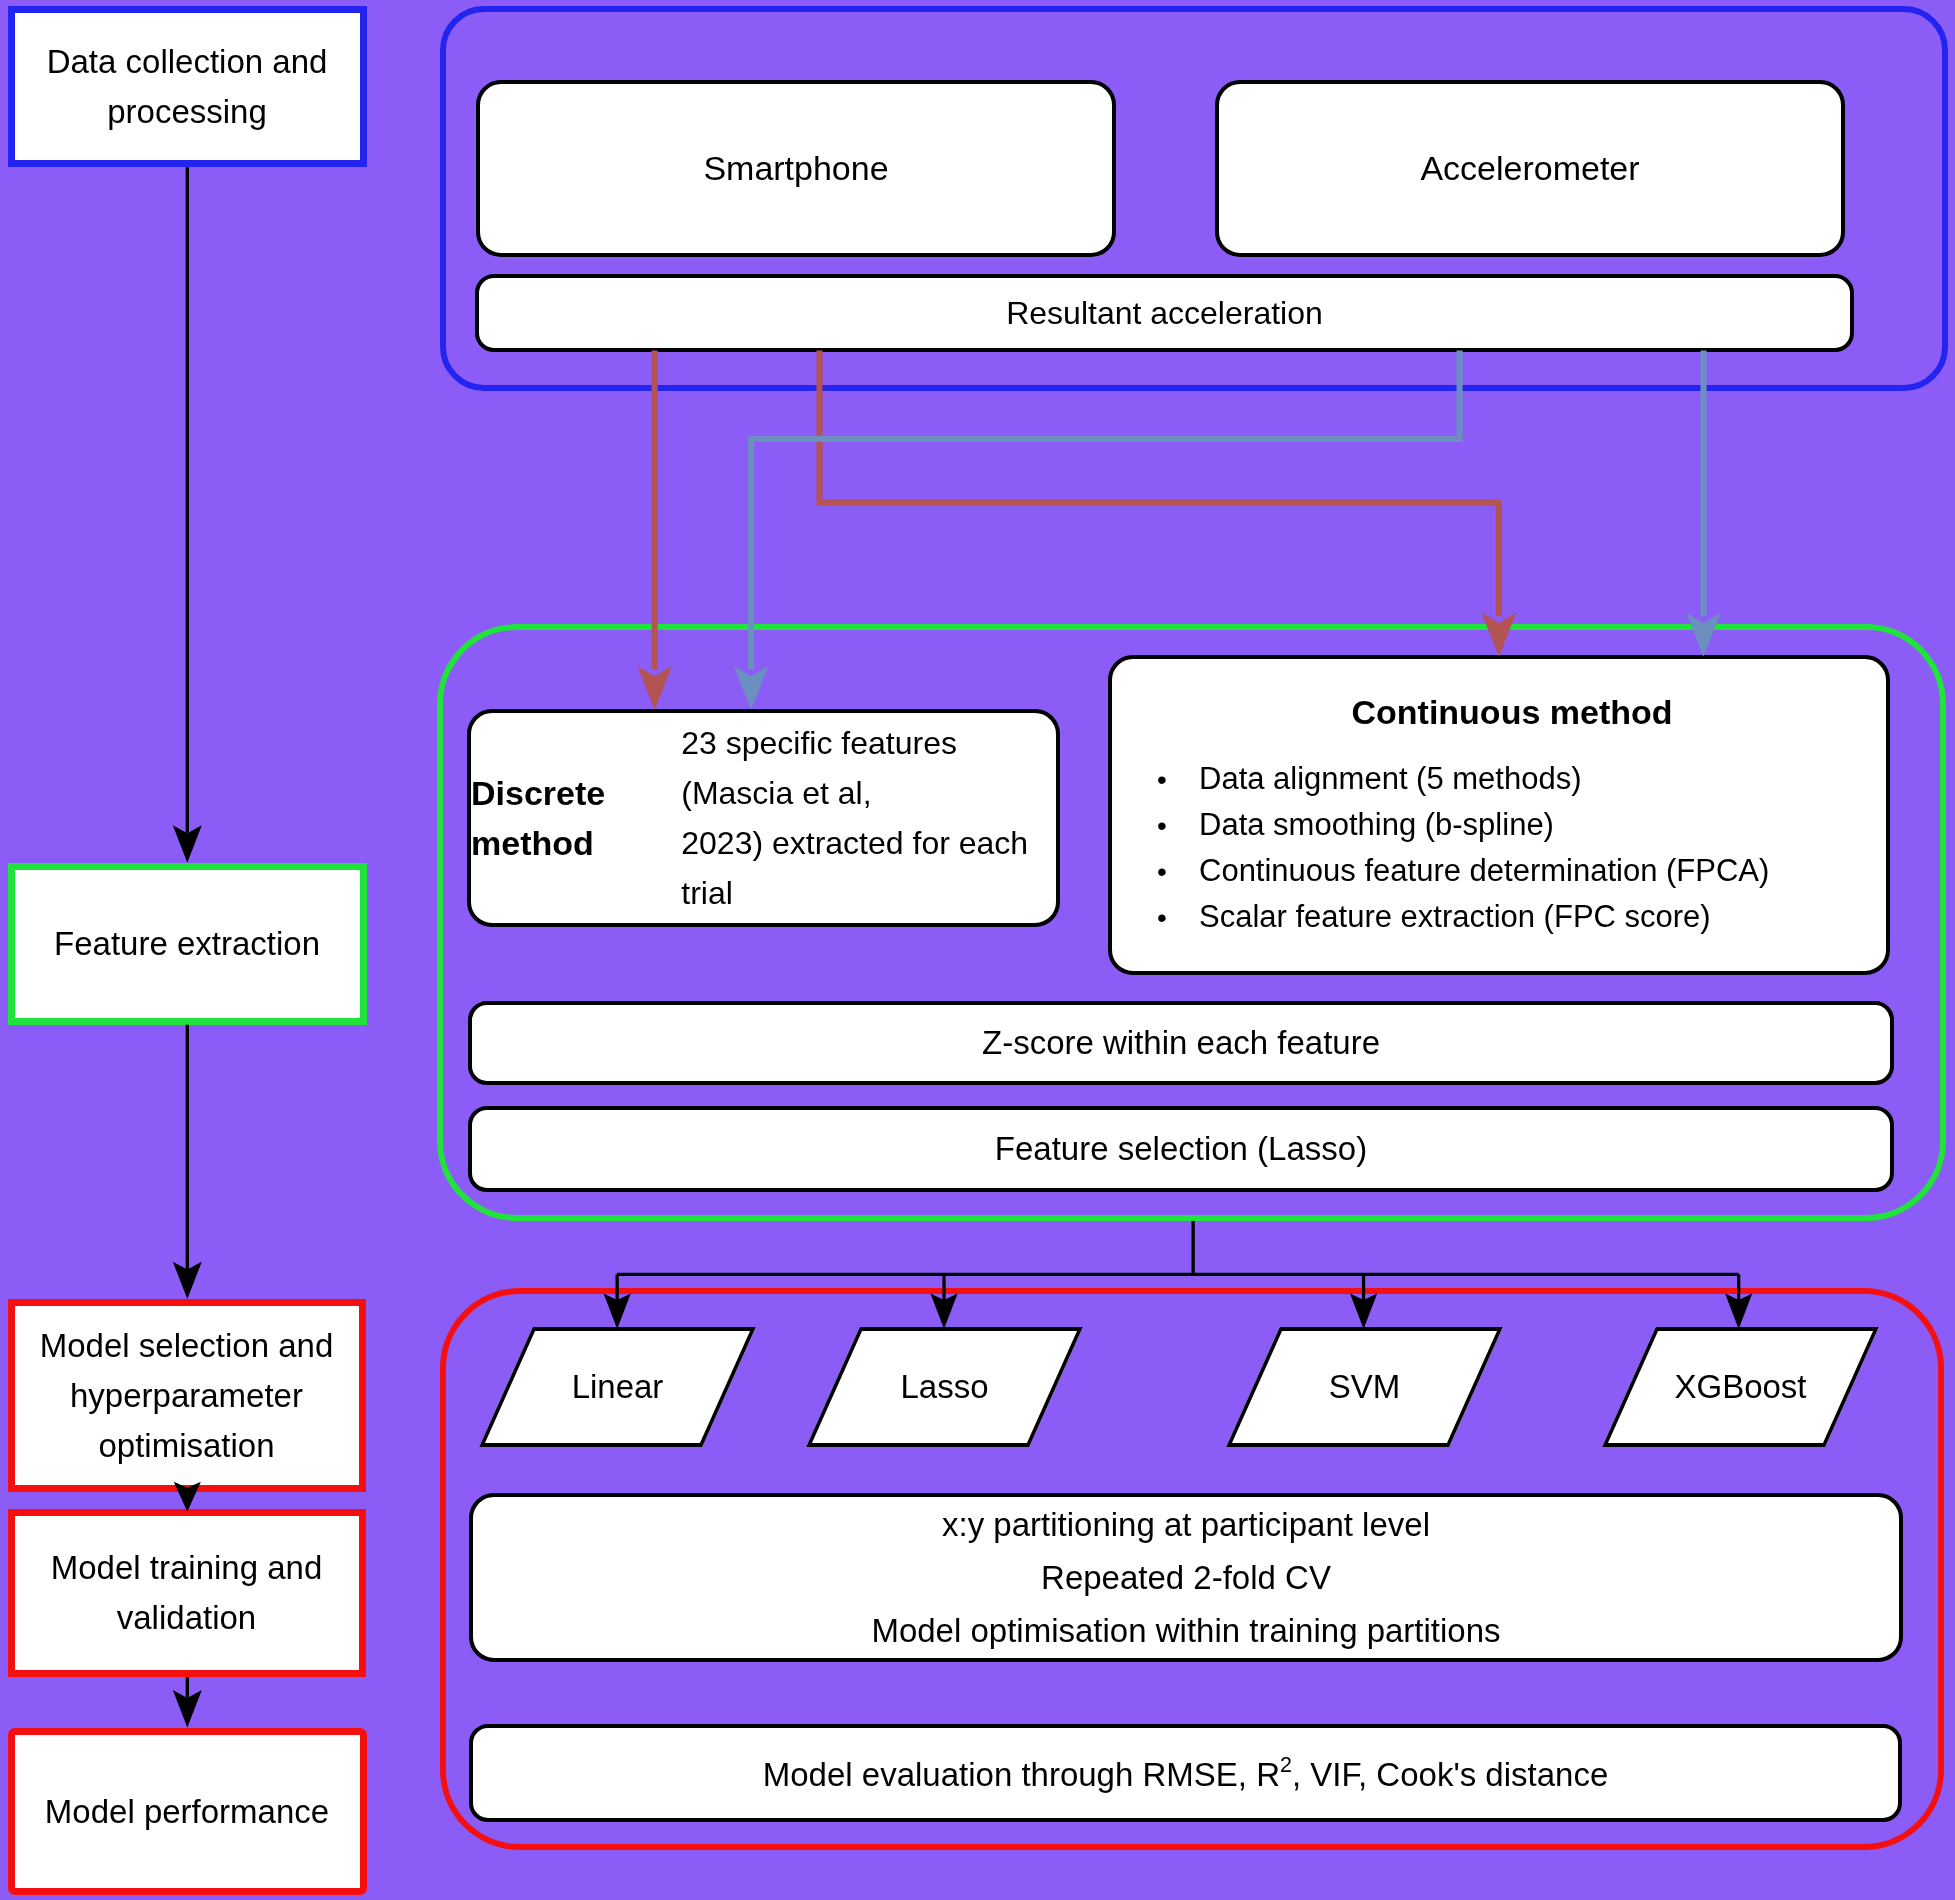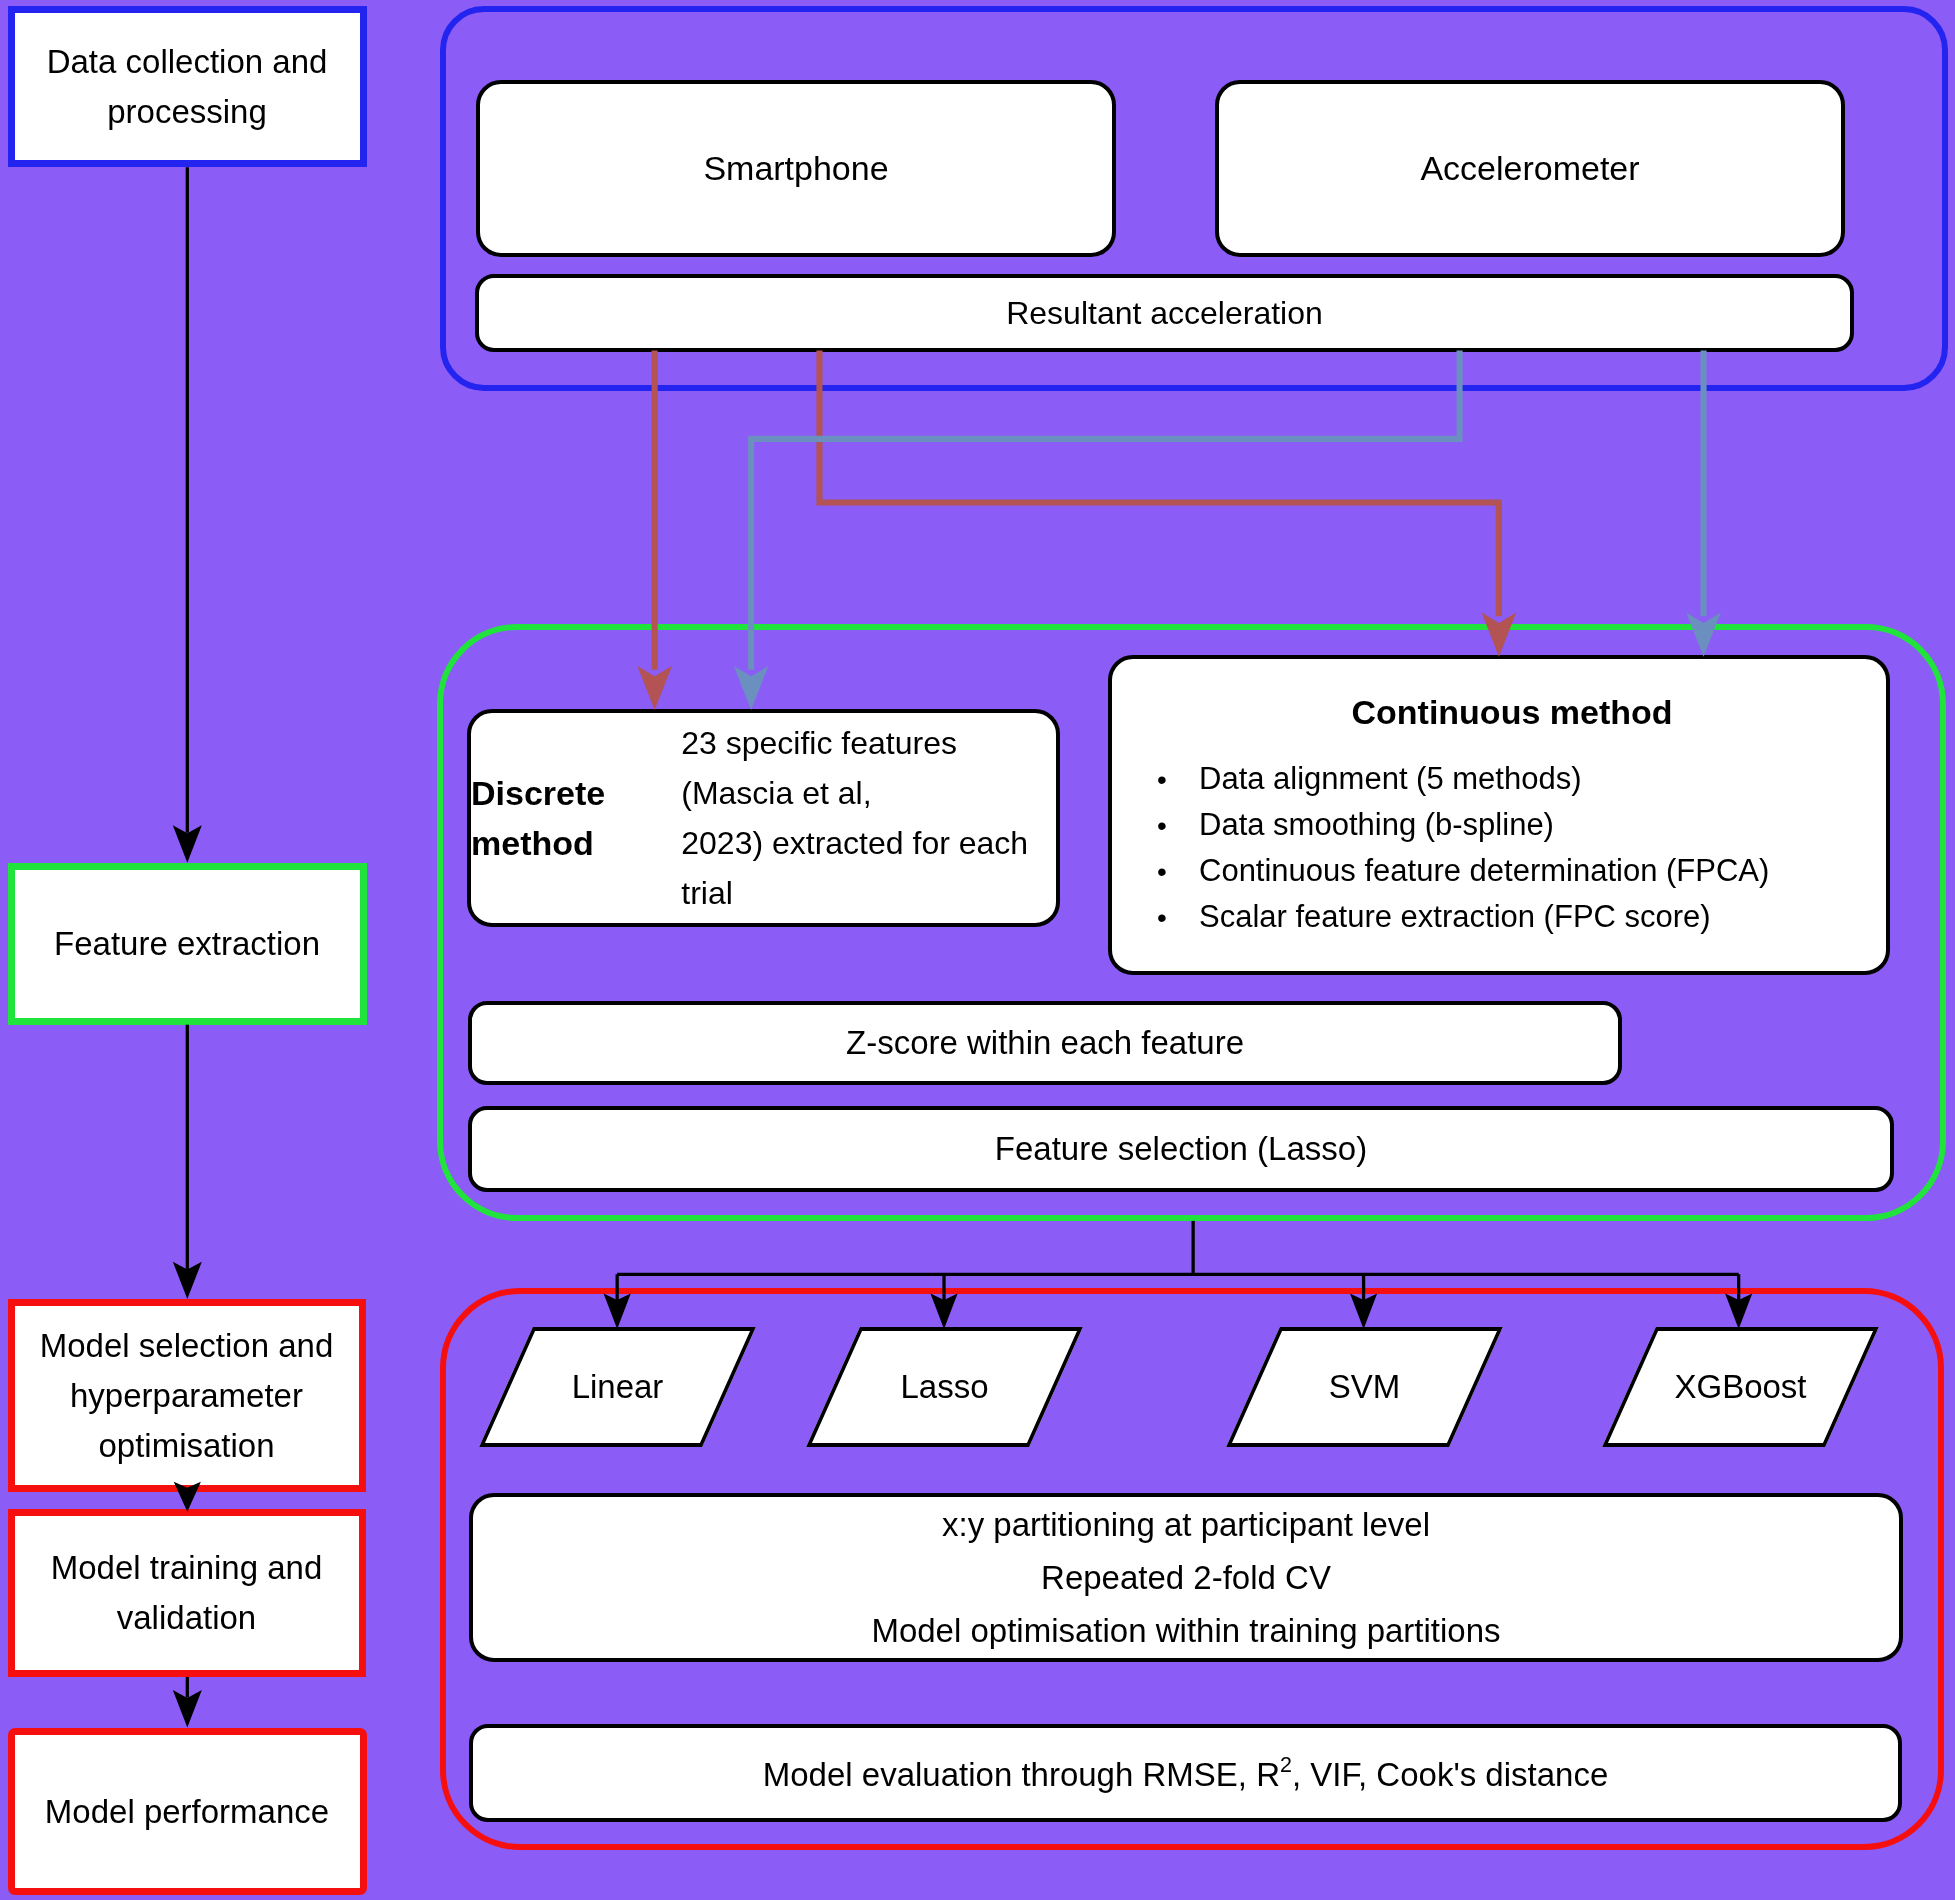--- a/index.html
+++ b/index.html
@@ -111,21 +111,21 @@
     <div class="bullet-row">
       <span class="bullet-dot">•</span>
       <span>Continuous feature determination (FPCA)</span>
     </div>
     <div class="bullet-row">
       <span class="bullet-dot">•</span>
       <span>Scalar feature extraction (FPC score)</span>
     </div>
   </div>
 
-  <div class="abs center node rounded-sm" style="left:468px;top:1001px;width:1154px;height:84px;font-size:33px;">
+  <div class="abs center node rounded-sm" style="left:468px;top:1001px;width:1426px;height:84px;font-size:33px;">
     <span>Z-score within each feature</span>
   </div>
 
   <div class="abs center node rounded-sm" style="left:468px;top:1106px;width:1426px;height:86px;font-size:33px;">
     <span>Feature selection (Lasso)</span>
   </div>
 
   <div class="abs container-red" style="left:440px;top:1288px;width:1504px;height:562px;"></div>
 
   <div class="abs pgram" style="left:506px;top:1327px;">

